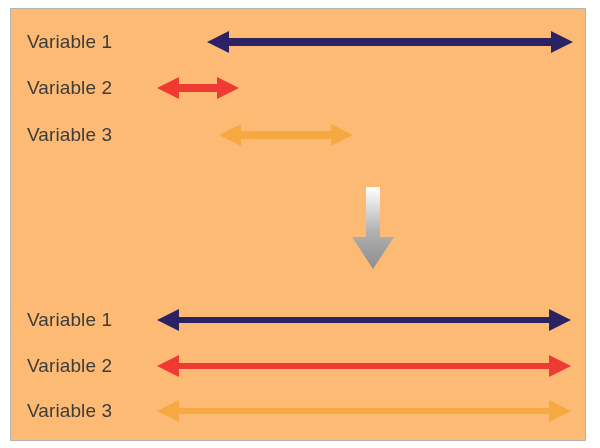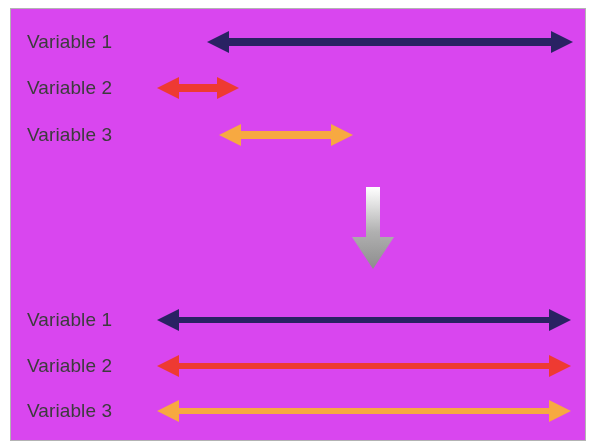--- a/index.html
+++ b/index.html
@@ -4,21 +4,21 @@
 <style>
   html,body{margin:0;padding:0;}
   body{
     width:600px;height:448px;background:#ffffff;
     font-family:"Liberation Sans",sans-serif;
     overflow:hidden;position:relative;
   }
   #figure{
     position:absolute;left:10px;top:8px;
     width:576px;height:433px;
-    background:#d946ef;
+    background:#fdba74;
     border:1px solid #b3b3b3;
     box-sizing:border-box;
   }
   .label{
     position:absolute;
     color:#3c3c3c;
     font-size:19px;
     font-family:"Liberation Sans",sans-serif;
     letter-spacing:.1px;
     white-space:nowrap;

